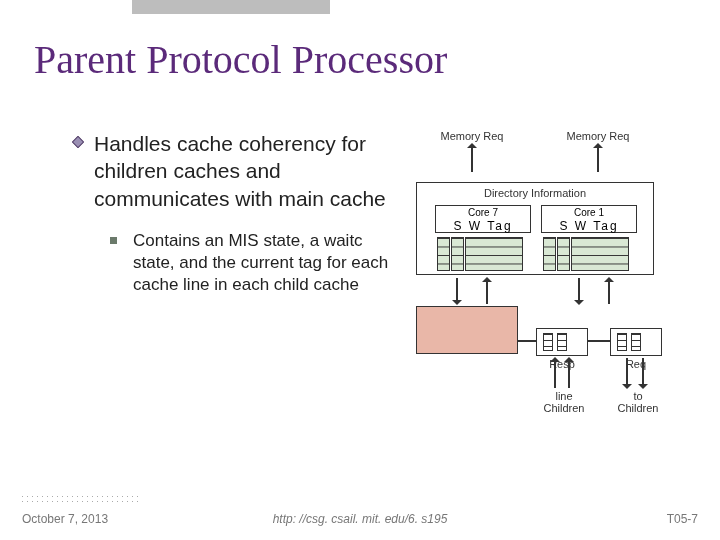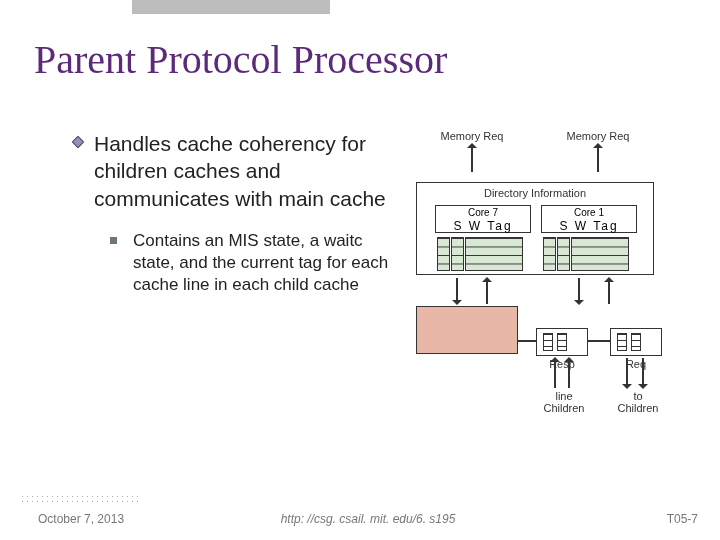--- a/index.html
+++ b/index.html
@@ -12,21 +12,21 @@
     background-size: 6px 6px;
     background-position: 0 16px;
     background-repeat: repeat-x;
   }
   .title { position: absolute; top: 36px; left: 34px; font-family: Georgia, 'Times New Roman', serif; color: #5b2a7a; font-size: 40px; }
   .bullets { position: absolute; top: 130px; left: 72px; width: 320px; }
   .b1 { display: flex; gap: 10px; font-size: 21px; line-height: 1.3; color: #222; }
   .dia { flex: 0 0 auto; margin-top: 6px; }
   .b2 { display: flex; gap: 16px; margin: 18px 0 0 38px; font-size: 17px; line-height: 1.3; color: #222; }
   .sq { flex: 0 0 auto; width: 7px; height: 7px; background: #6b7a6b; margin-top: 7px; }
-  .footer { position: absolute; bottom: 14px; left: 0; right: 0; display: flex; justify-content: space-between; padding: 0 22px; font-size: 12px; color: #777; margin-left: 16px; }
+  .footer { position: absolute; bottom: 14px; left: 0; right: 0; display: flex; justify-content: space-between; padding: 0 22px; font-size: 12px; color: #777; }
   .footer .mid { text-align: center; flex: 1; font-style: italic; }
   .footer .left, .footer .right { flex: 0 0 auto; width: 140px; }
   .footer .right { text-align: right; }
   .cornerdots { position: absolute; bottom: 36px; left: 20px; width: 120px; height: 10px;
     background-image: radial-gradient(circle, #aaa 0.5px, transparent 0.6px);
     background-size: 5px 5px; }
 
   
   .diagram { position: absolute; top: 130px; right: 22px; width: 290px; height: 340px; }
   .dlabel { font-size: 11px; font-family: Arial, sans-serif; color: #333; position: absolute; text-align: center; }

